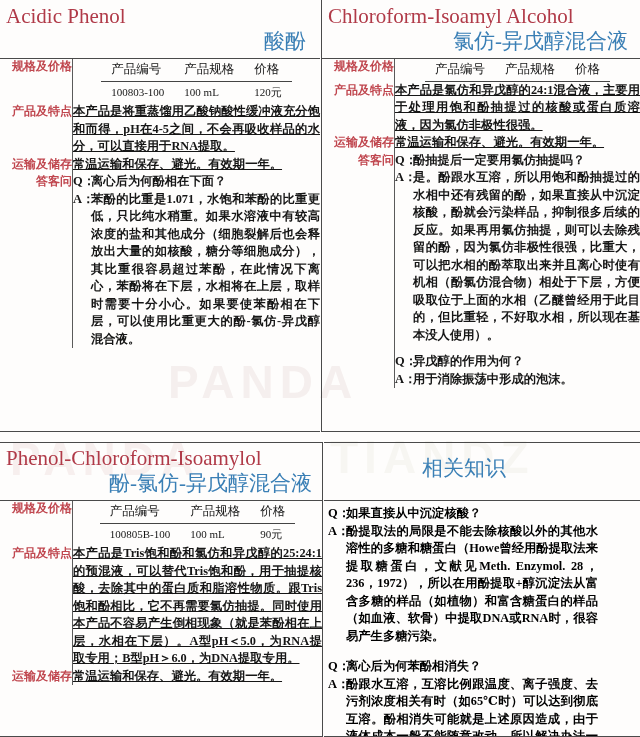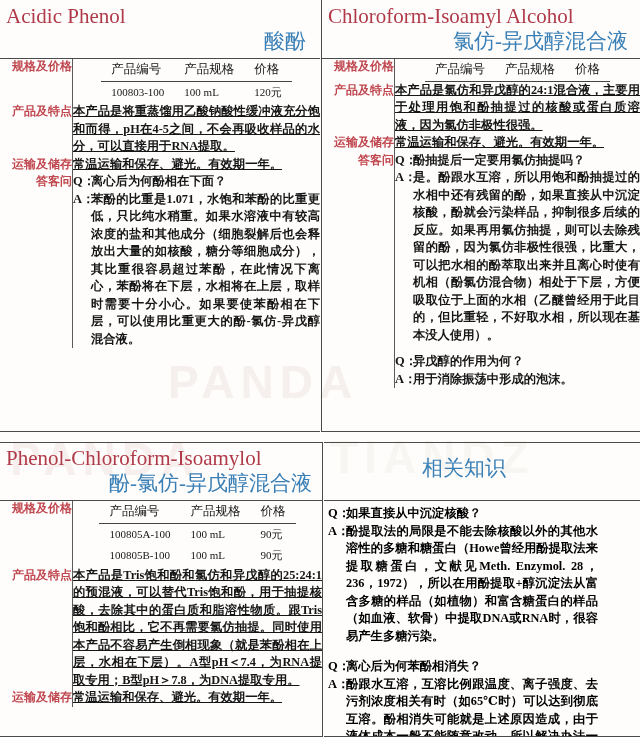--- a/index.html
+++ b/index.html
@@ -228,36 +228,31 @@
           <td class="lbl">规格及价格</td>
           <td class="val" style="padding-top:2px;">
             <table class="price">
               <tbody>
                     <tr>
                 <th>产品编号</th>
                 <th>产品规格</th>
                 <th>价格</th>
               </tr>
               <tr>
-                <td>100805A-100</td>
-                <td>100 mL</td>
-                <td>90元</td>
-              </tr>
-              <tr>
                 <td>100805B-100</td>
                 <td>100 mL</td>
                 <td>90元</td>
               </tr>
             </tbody>
                 </table>
           </td>
         </tr>
         <tr>
           <td class="lbl">产品及特点</td>
-          <td class="val body-txt">本产品是Tris饱和酚和氯仿和异戊醇的25:24:1的预混液，可以替代Tris饱和酚，用于抽提核酸，去除其中的蛋白质和脂溶性物质。跟Tris饱和酚相比，它不再需要氯仿抽提。同时使用本产品不容易产生倒相现象（就是苯酚相在上层，水相在下层）。A型pH＜7.4，为RNA提取专用；B型pH＞7.8，为DNA提取专用。</td>
+          <td class="val body-txt">本产品是Tris饱和酚和氯仿和异戊醇的25:24:1的预混液，可以替代Tris饱和酚，用于抽提核酸，去除其中的蛋白质和脂溶性物质。跟Tris饱和酚相比，它不再需要氯仿抽提。同时使用本产品不容易产生倒相现象（就是苯酚相在上层，水相在下层）。A型pH＜5.0，为RNA提取专用；B型pH＞6.0，为DNA提取专用。</td>
         </tr>
         <tr>
           <td class="lbl">运输及储存</td>
           <td class="val body-txt">常温运输和保存、避光。有效期一年。</td>
         </tr>
       </tbody>
         </table>
     </div>
 
     <div class="panel" style="left:324px;top:442px;width:280px;height:295px;">

